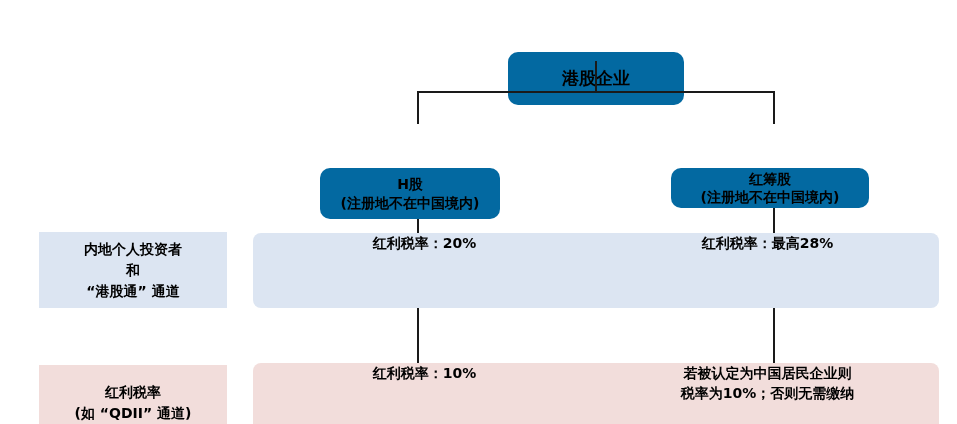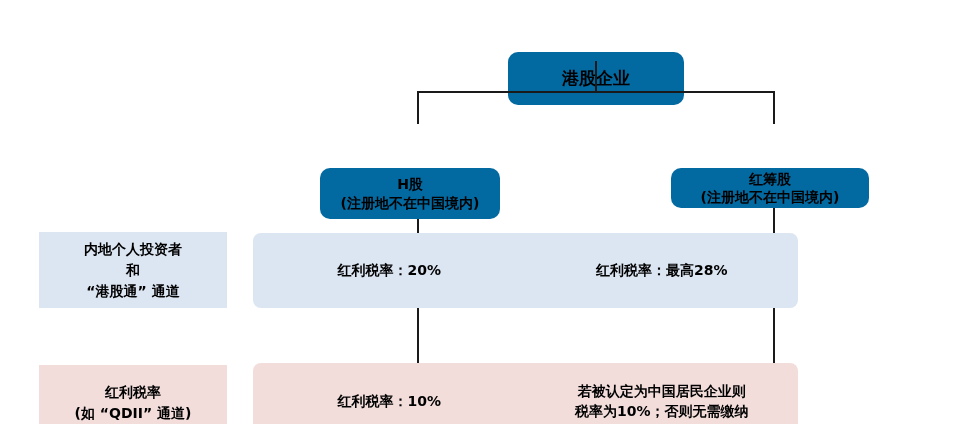--- a/index.html
+++ b/index.html
@@ -37,24 +37,24 @@
   .node-h   { left: 320px; top: 124px; width: 180px; height: 51px; }
   .node-red { left: 671px; top: 124px; width: 198px; height: 40px; }
 
   .vline, .hline { position: absolute; background: #1a1a1a; }
   .vline { width: 2px; }
   .hline { height: 2px; }
 
   .row-band {
     position: absolute;
     left: 253px;
-    width: 545px;
+    width: 686px;
     border-radius: 8px;
     display: flex;
-    align-items: center;
+    align-items: flex-start;
   }
   .row-blue { top: 233px; height: 75px; background: #DCE5F2; }
   .row-pink { top: 363px; height: 76px; background: #F2DDDB; }
   .cell {
     flex: 1;
     display: flex;
     align-items: center;
     justify-content: center;
     font-weight: bold;
     font-size: 14px;

